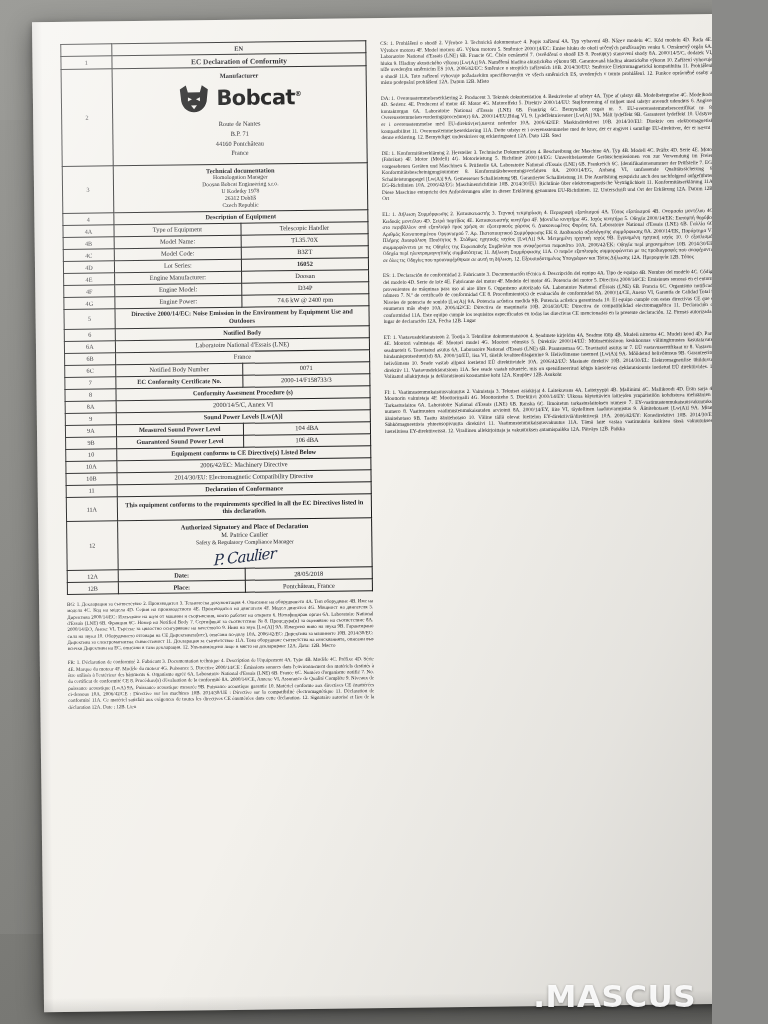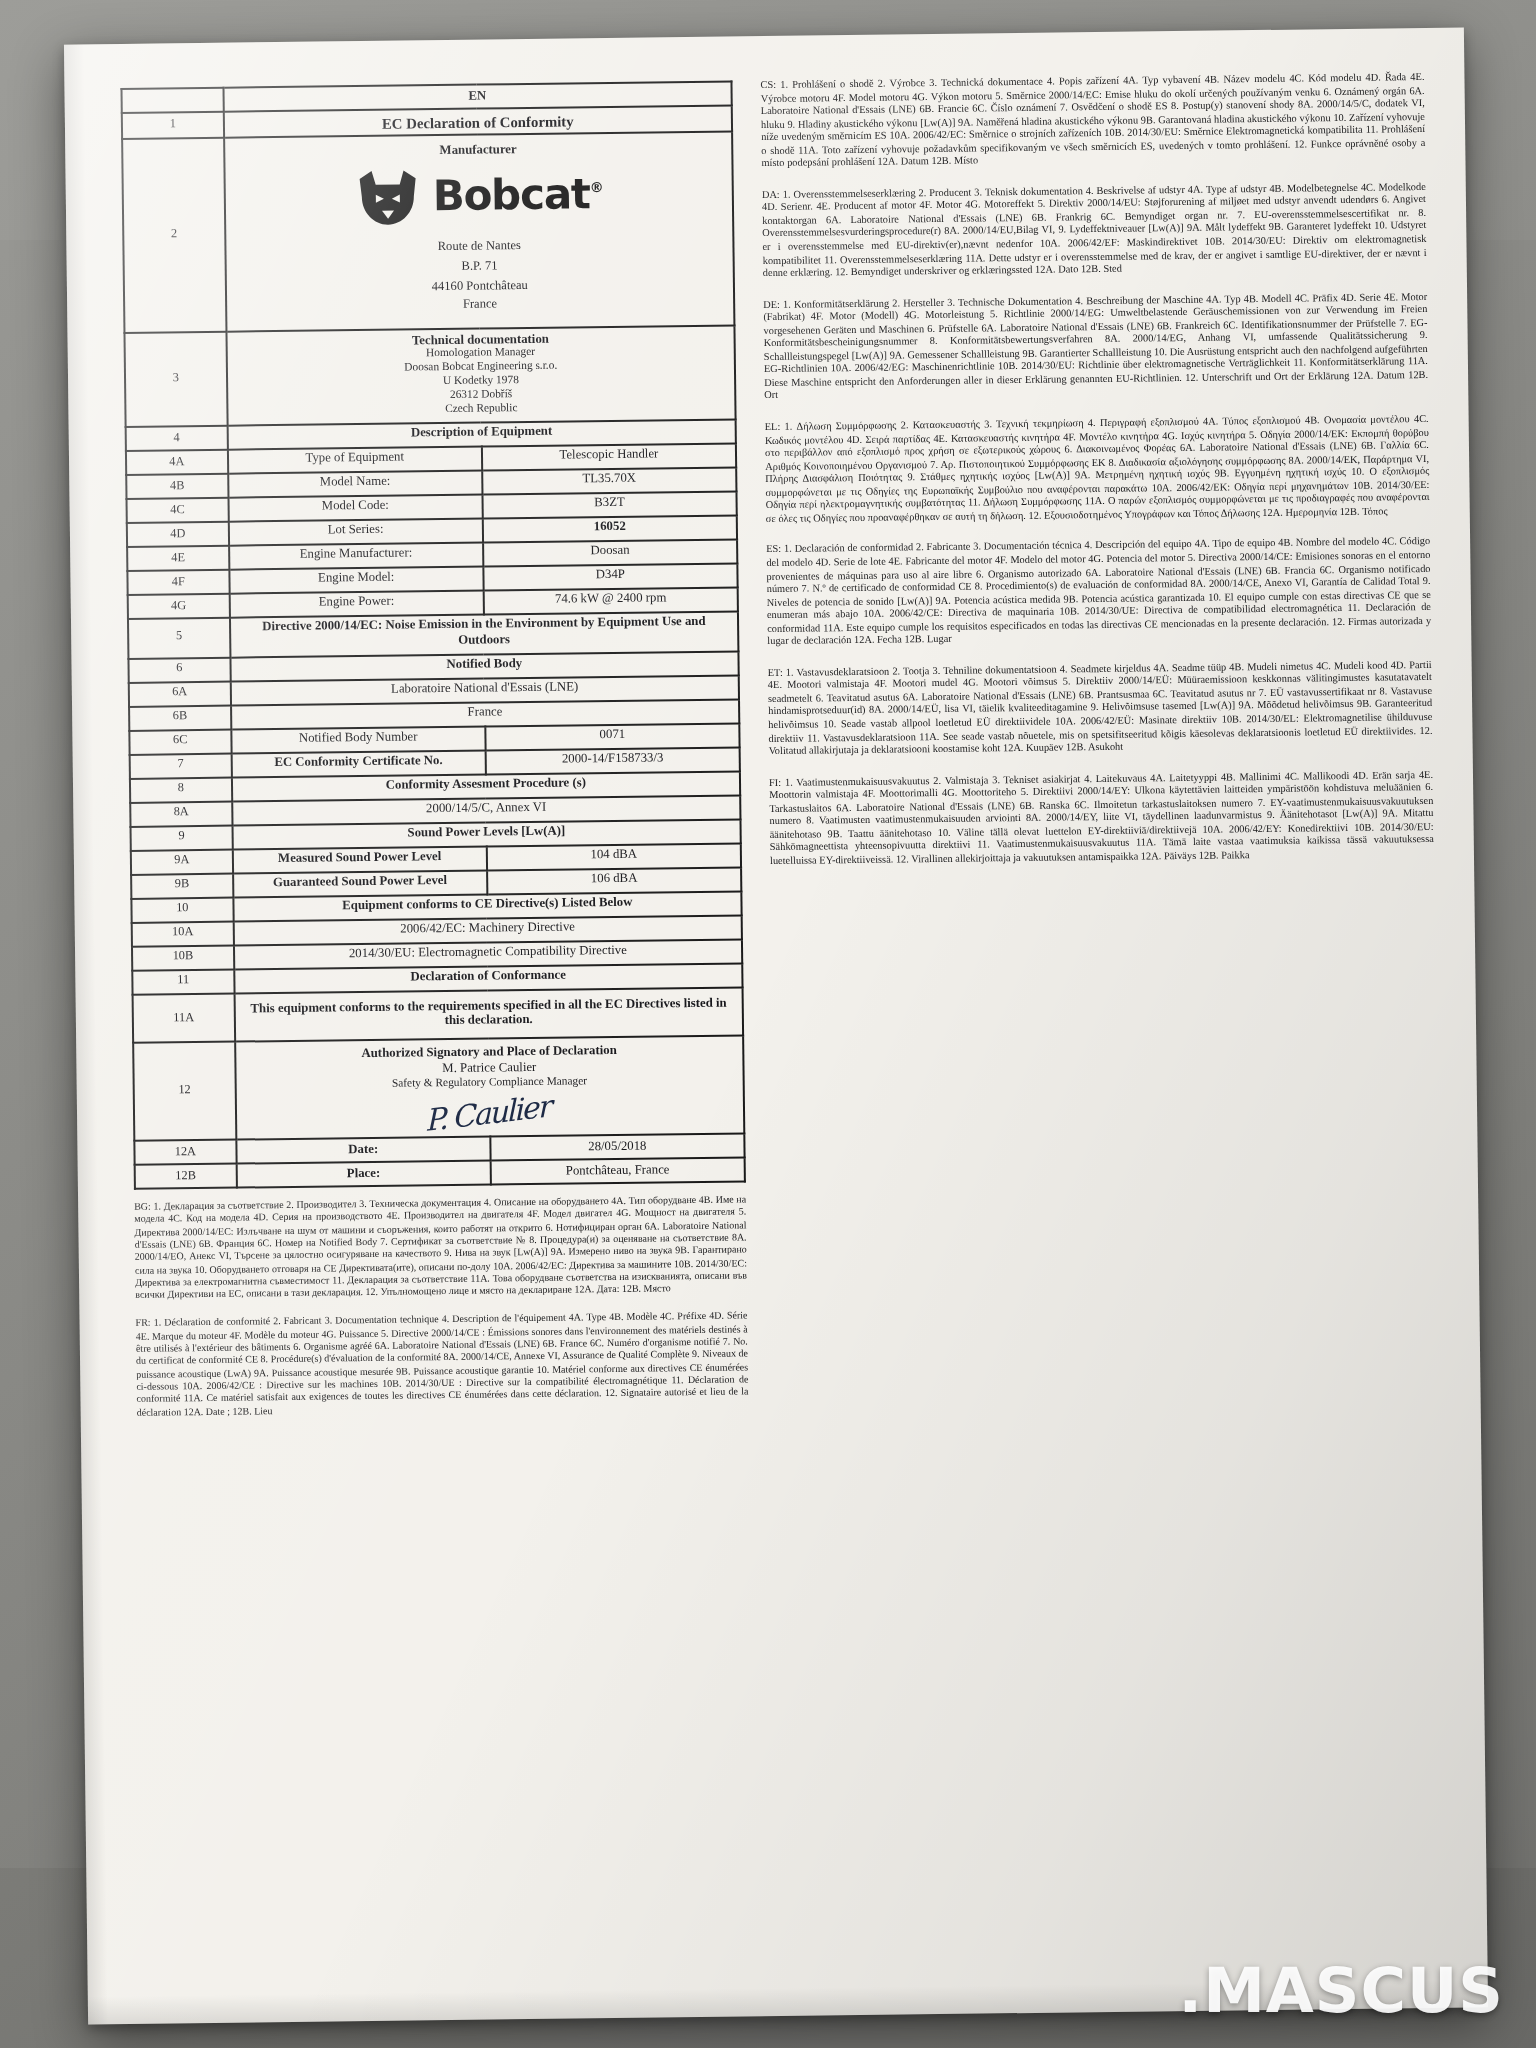--- a/index.html
+++ b/index.html
@@ -7,21 +7,21 @@
     padding: 0;
     background: #8a8a88;
     width: 768px;
     height: 1024px;
     overflow: hidden;
     font-family: "Liberation Serif", serif;
   }
 
   #scene {
     position: relative;
-    width: 768px;
+    width: 712px;
     height: 1024px;
     background: linear-gradient(145deg,#9a9a96 0%, #8d8d89 35%, #7e7e7a 70%, #6f6f6c 100%);
     overflow: hidden;
   }
 
   
   .floor-band {
     position: absolute;
     left: 0; right: 0;
     background: rgba(255,255,255,0.03);

